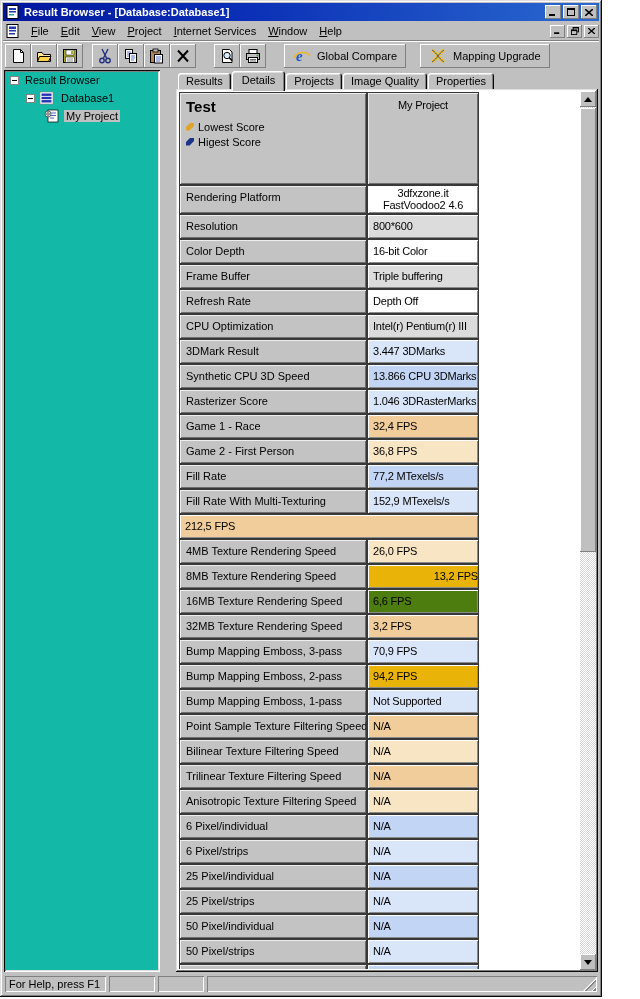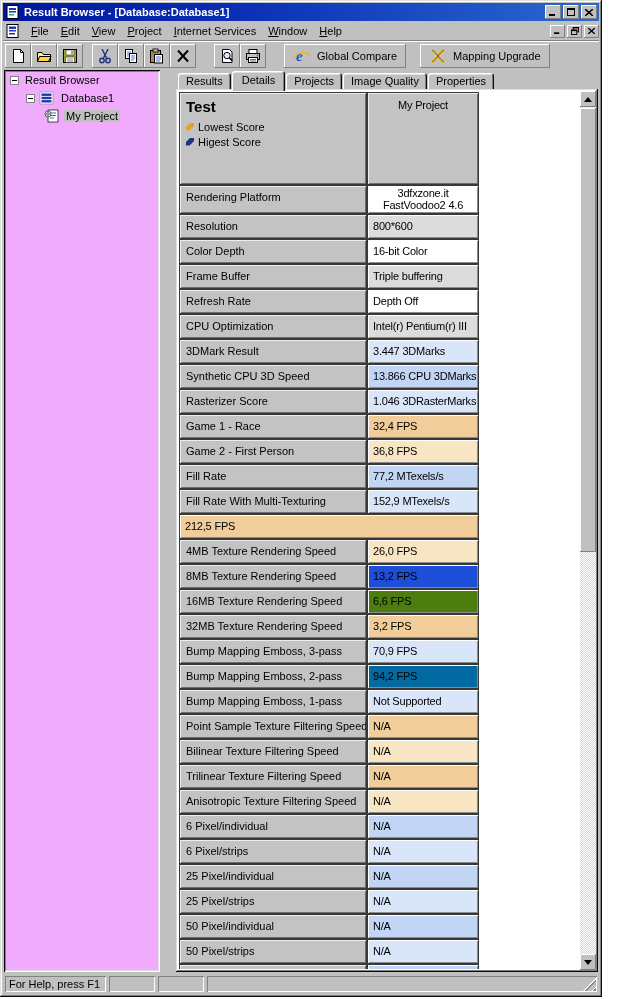--- a/index.html
+++ b/index.html
@@ -42,21 +42,21 @@
   #toolbar { position:absolute; left:3px; top:42px; width:596px; height:27px;
     display:flex; align-items:center; padding-left:2px; }
   .tbtn { width:26px; height:24px; background:#c0c0c0; display:flex; align-items:center; justify-content:center; flex:none; }
   .tbtn svg { display:block; }
   .tb-gap { width:9px; flex:none; }
   .tbtn-wide { height:24px; background:#c0c0c0; display:flex; align-items:center; padding:0 9px; margin-right:14px; white-space:nowrap; }
   .tbtn-wide .wicon { margin-right:6px; flex:none; }
 
   
   #tree-panel { position:absolute; left:4px; top:70px; width:156px; height:902px;
-    background:#f0abfc; overflow:hidden; }
+    background:#14b8a6; overflow:hidden; }
   .tree-row { display:flex; align-items:center; height:16px; margin-top:2px; white-space:nowrap; }
   .expand-box { width:9px; height:9px; background:#ffffff; border:1px solid #848484;
     display:flex; align-items:center; justify-content:center; flex:none; margin-right:4px; }
   .expand-box .minus { width:5px; height:1px; background:#000; }
   .tree-icon { width:16px; height:14px; margin-right:4px; flex:none; }
   .tree-label { padding:0 2px; }
   .tree-label.selected { background:#c0c0c0; }
 
   
   #right-panel { position:absolute; left:176px; top:70px; width:422px; height:902px; }
@@ -394,41 +394,41 @@
     <div class="tvalue" style="background: rgb(240, 205, 154);">212,5 FPS</div>
   </div>
 
   <div class="trow">
     <div class="tlabel">4MB Texture Rendering Speed</div>
     <div class="tvalue" style="background: rgb(248, 229, 196);">26,0 FPS</div>
   </div>
 
   <div class="trow">
     <div class="tlabel">8MB Texture Rendering Speed</div>
-    <div class="tvalue" style="background: #1d4ed8;">13,2 FPS</div>
+    <div class="tvalue" style="background: #eab308; text-align: right;">13,2 FPS</div>
   </div>
 
   <div class="trow">
     <div class="tlabel">16MB Texture Rendering Speed</div>
     <div class="tvalue" style="background: #4d7c0f;">6,6 FPS</div>
   </div>
 
   <div class="trow">
     <div class="tlabel">32MB Texture Rendering Speed</div>
     <div class="tvalue" style="background: rgb(240, 205, 154);">3,2 FPS</div>
   </div>
 
   <div class="trow">
     <div class="tlabel">Bump Mapping Emboss, 3-pass</div>
     <div class="tvalue" style="background: rgb(217, 229, 249);">70,9 FPS</div>
   </div>
 
   <div class="trow">
     <div class="tlabel">Bump Mapping Emboss, 2-pass</div>
-    <div class="tvalue" style="background: #0369a1;">94,2 FPS</div>
+    <div class="tvalue" style="background: #eab308;">94,2 FPS</div>
   </div>
 
   <div class="trow">
     <div class="tlabel">Bump Mapping Emboss, 1-pass</div>
     <div class="tvalue" style="background: rgb(217, 229, 249);">Not Supported</div>
   </div>
 
   <div class="trow">
     <div class="tlabel">Point Sample Texture Filtering Speed</div>
     <div class="tvalue" style="background: rgb(240, 205, 154);">N/A</div>

